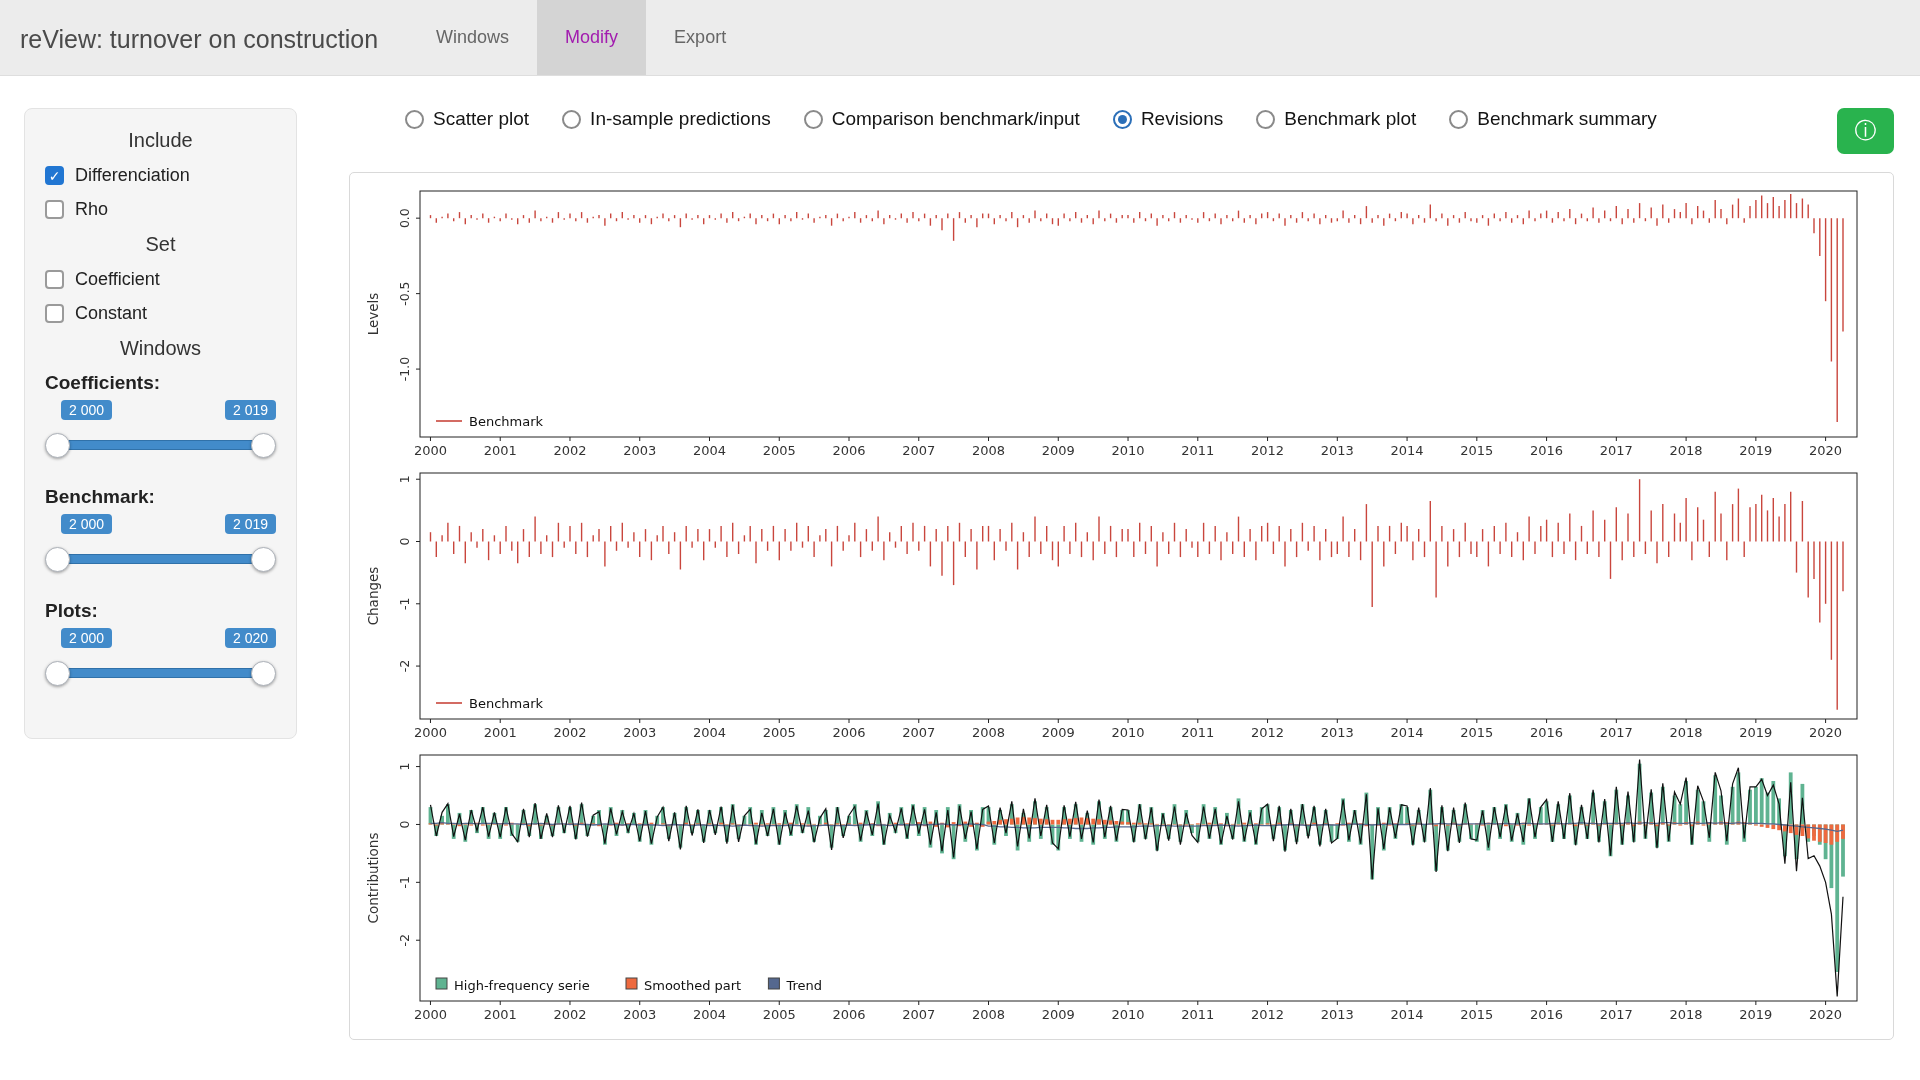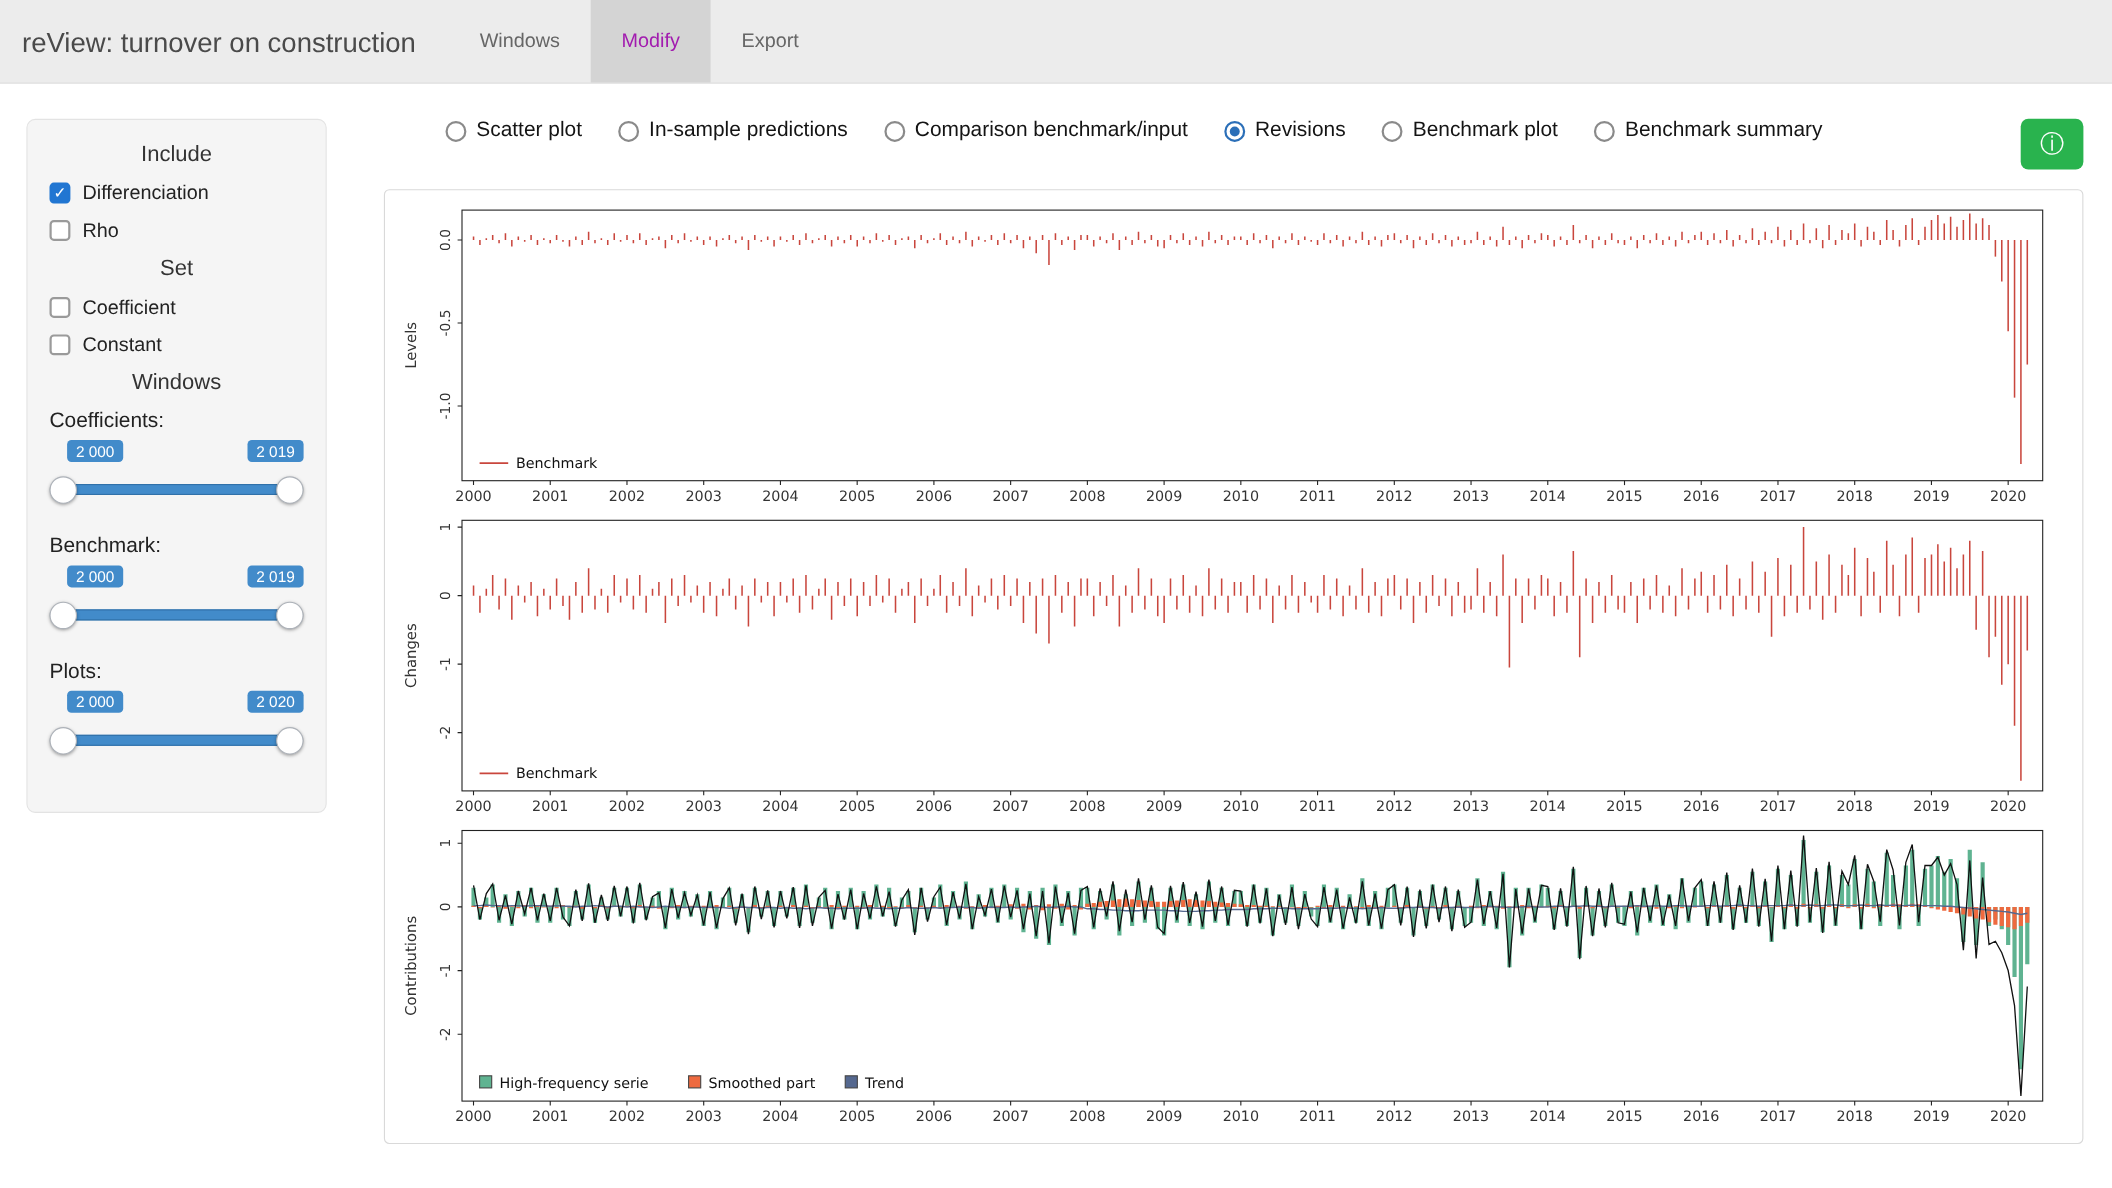--- a/index.html
+++ b/index.html
@@ -13,21 +13,21 @@
   .content{display:flex;align-items:flex-start;padding:32px 26px 0 24px;gap:52px}
   .sidebar{width:273px;background:#f5f5f5;border:1px solid #e3e3e3;border-radius:8px;padding:18px 18px 24px}
   .side-heading{text-align:center;font-size:20px;color:#333;margin:12px 0 12px}
   .side-heading:first-child{margin-top:2px}
   .check-row{display:flex;align-items:center;gap:11px;margin:13px 2px;cursor:pointer}
   .checkbox{width:19px;height:19px;border-radius:4px;border:2px solid #9a9a9a;background:#fff;
     display:flex;align-items:center;justify-content:center;color:#fff;font-size:14px;flex:0 0 auto}
   .checkbox.checked{background:#2176d2;border-color:#2176d2}
   .check-label{font-size:18px;color:#222}
   .slider-block{margin:4px 2px 20px}
-  .slider-label{font-weight:normal;font-size:19px;color:#222;margin-bottom:6px}
+  .slider-label{font-weight:bold;font-size:19px;color:#222;margin-bottom:6px}
   .irs{position:relative;height:66px}
   .irs .bubble{position:absolute;top:0;background:#428bca;color:#fff;font-size:14px;padding:2px 8px;border-radius:4px}
   .irs .bubble.from{left:16px}
   .irs .bubble.to{right:0}
   .irs .track{position:absolute;top:40px;left:0;right:0;height:10px;border-radius:6px;background:#e4e7ea;border:1px solid #d3d7da}
   .irs .bar{position:absolute;top:40px;left:11px;right:11px;height:10px;background:#428bca;
     border-top:1px solid #3071a9;border-bottom:1px solid #3071a9}
   .irs .handle{position:absolute;top:33px;width:25px;height:25px;border-radius:50%;background:#fff;
     border:1px solid #adb2b9;box-shadow:0 1px 3px rgba(0,0,0,.35);cursor:pointer}
   .irs .handle.from{left:0}

